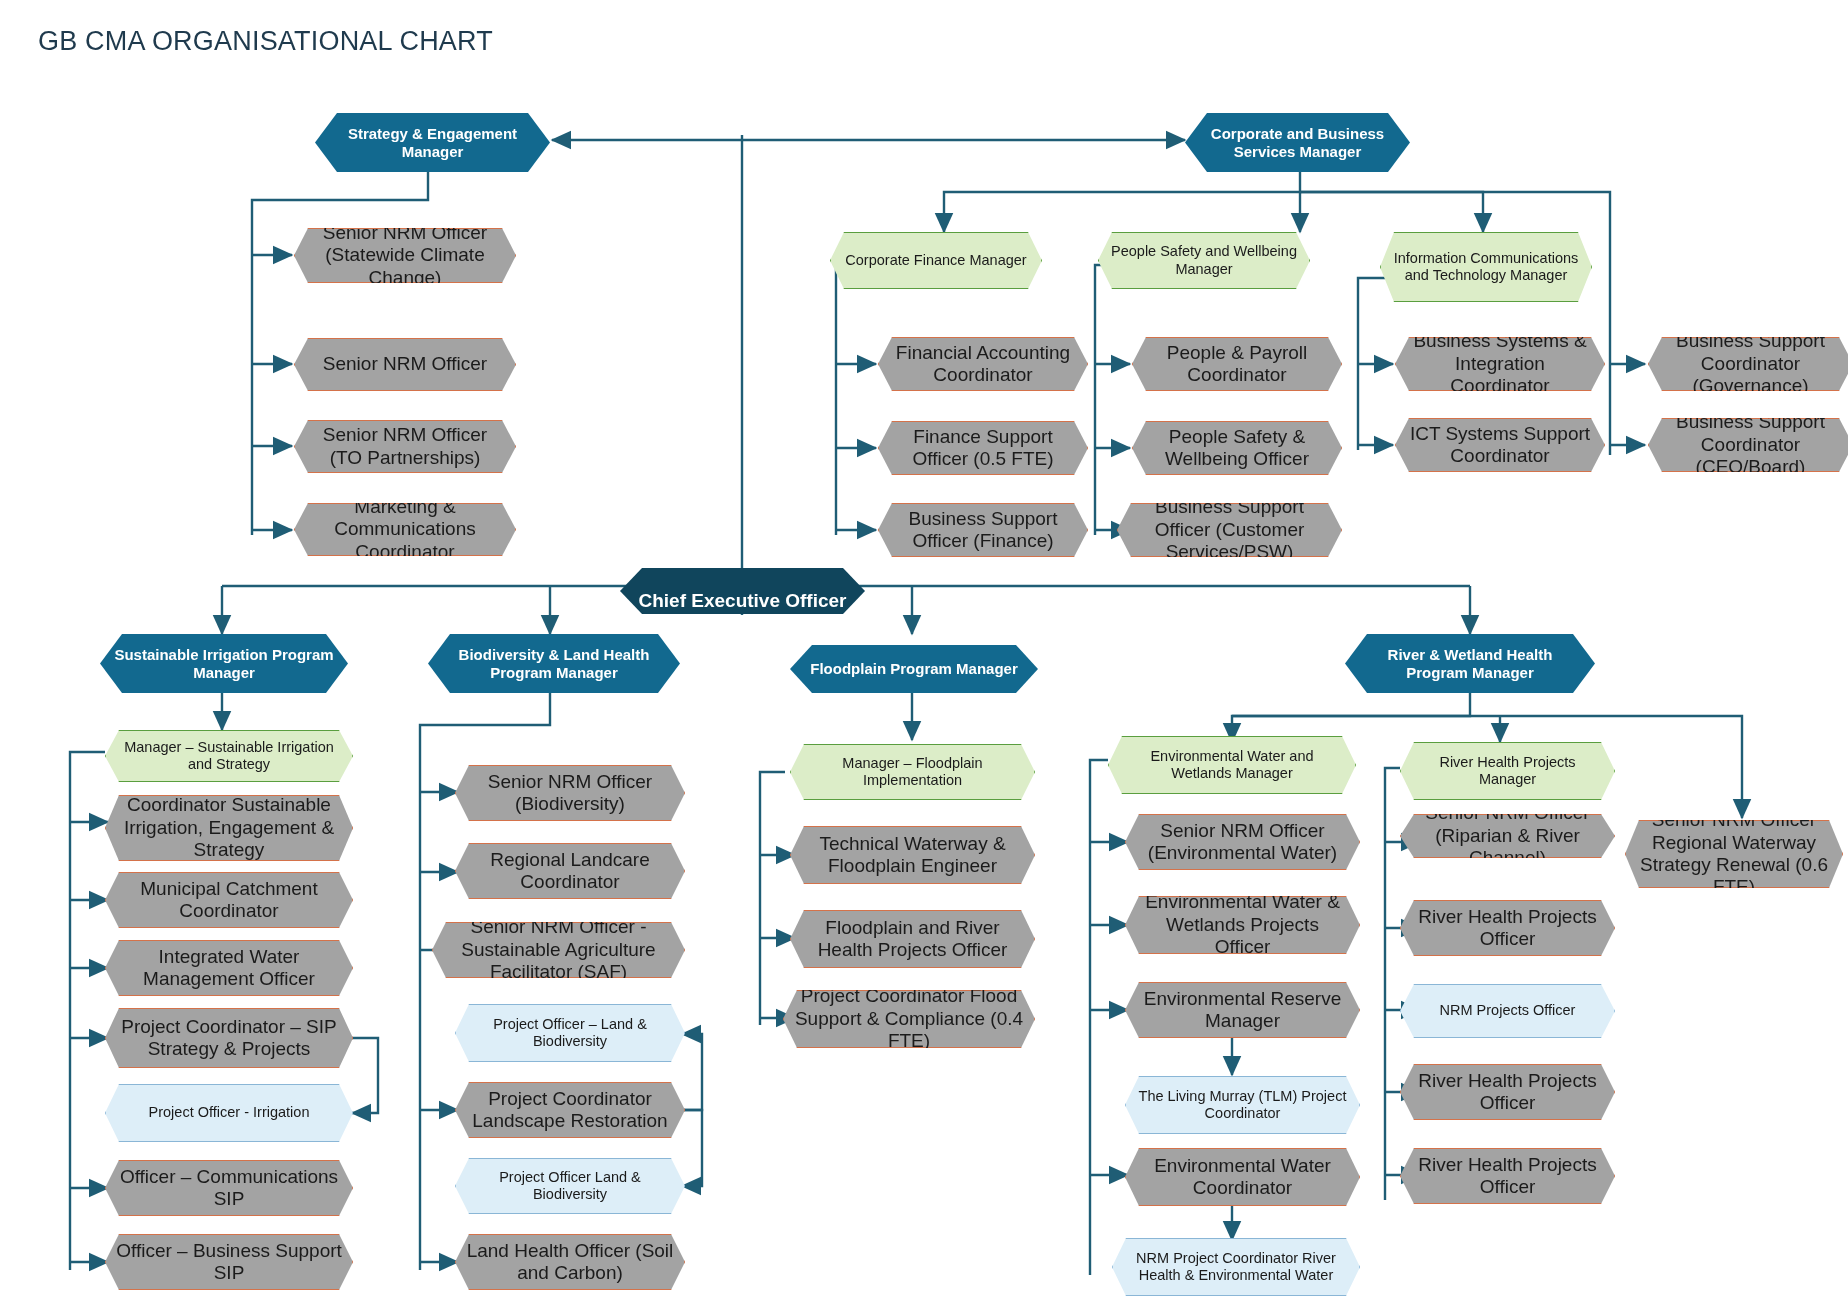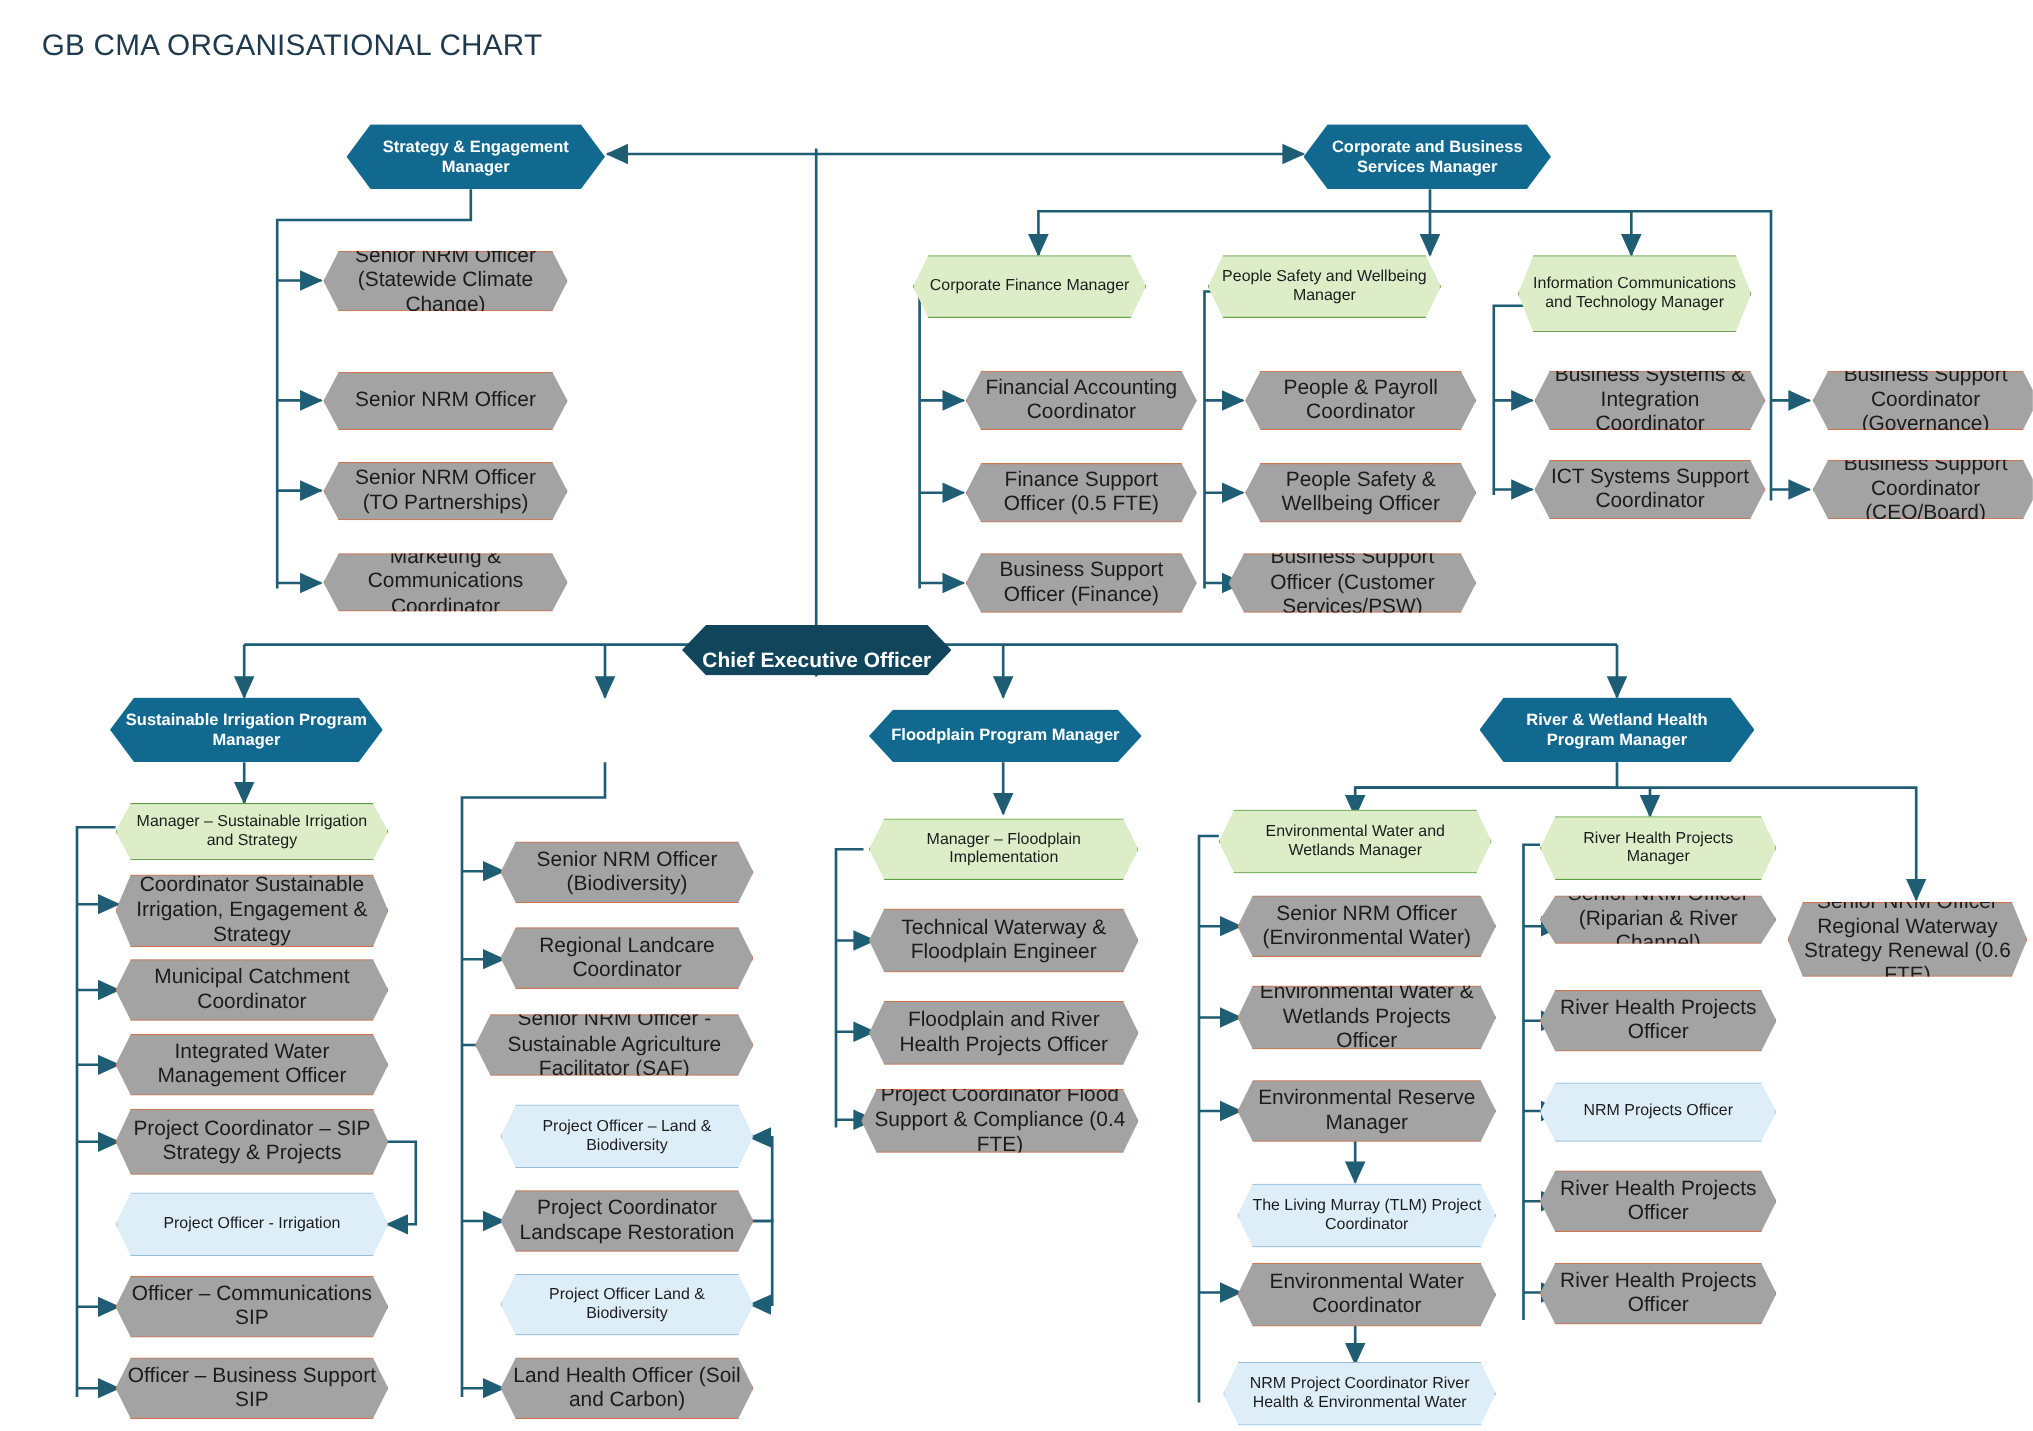--- a/index.html
+++ b/index.html
@@ -219,20 +219,23 @@
     <span>Business Support Coordinator (CEO/Board)</span>
   </div>
 
   <div class="node ceo" style="left:620px;top:568px;width:245px;height:46px;">
     <span>Chief Executive Officer</span>
   </div>
 
   <div class="node lvl1" style="left:100px;top:634px;width:248px;height:59px;">
     <span>Sustainable Irrigation Program Manager</span>
   </div>
+  <div class="node lvl1" style="left:428px;top:634px;width:252px;height:59px;">
+    <span>Biodiversity &amp; Land Health Program Manager</span>
+  </div>
   <div class="node lvl1" style="left:790px;top:645px;width:248px;height:48px;">
     <span>Floodplain Program Manager</span>
   </div>
   <div class="node lvl1" style="left:1345px;top:634px;width:250px;height:59px;">
     <span>River &amp; Wetland Health Program Manager</span>
   </div>
 
   <div class="node oct green" style="left:105px;top:730px;width:248px;height:52px;">
     <span>Manager – Sustainable Irrigation and Strategy</span>
   </div>

